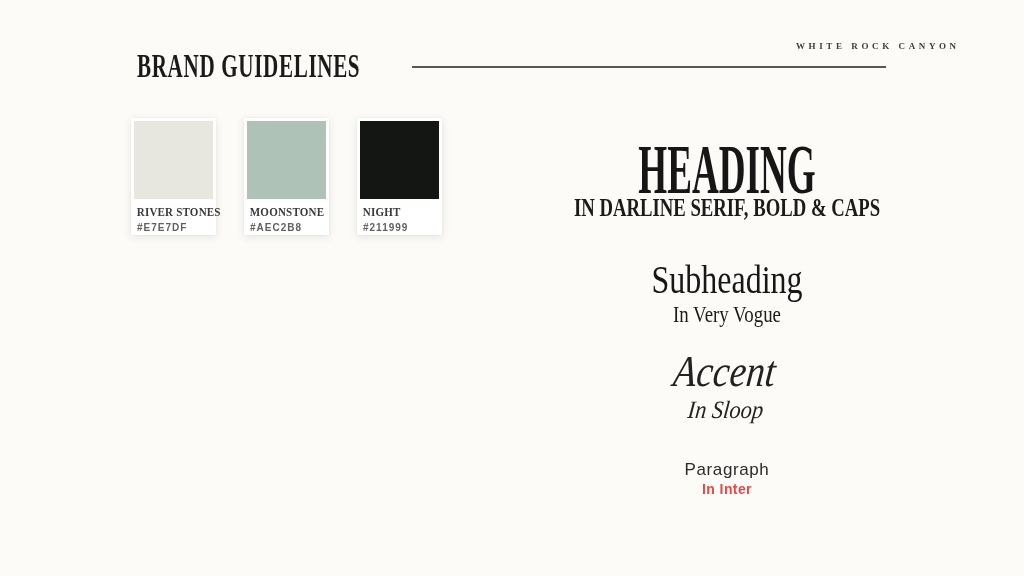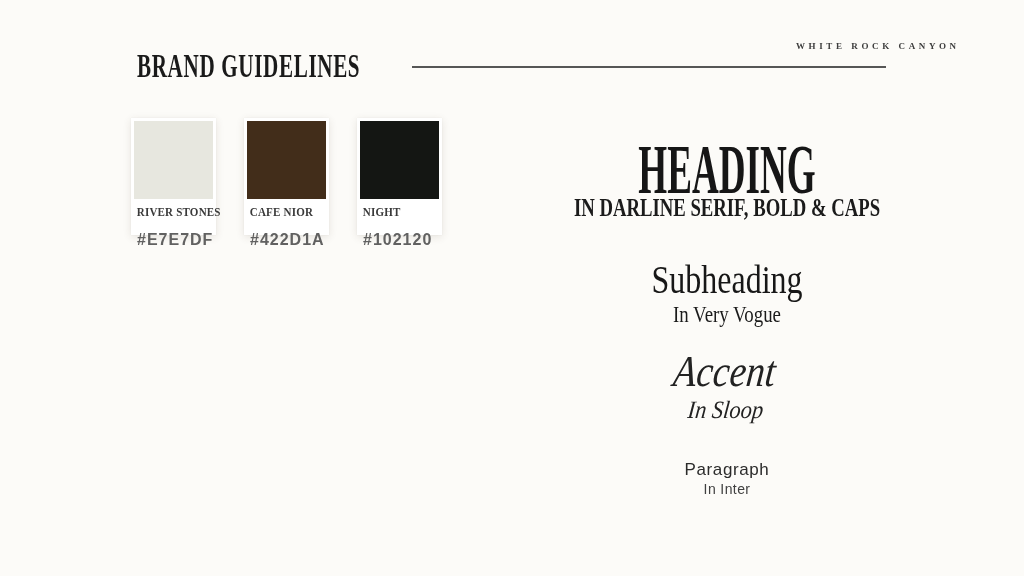--- a/index.html
+++ b/index.html
@@ -45,23 +45,23 @@
   }
   .swatch{width:79px;height:78px;}
   .cname{
     margin-top:6px;padding-left:3px;
     font-family:"Liberation Serif", serif;
     font-size:12px;font-weight:700;letter-spacing:0.2px;
     color:#3A3A3A;white-space:nowrap;
     transform:scaleX(0.92);transform-origin:left top;
   }
   .chex{
-    margin-top:11px;padding-left:3px;
+    margin-top:2px;padding-left:3px;
     font-family:"Liberation Sans", sans-serif;
-    font-size:16px;font-weight:700;letter-spacing:1px;
+    font-size:10px;font-weight:700;letter-spacing:1px;
     color:#616161;
   }
   
   .type-col{position:absolute;left:507px;top:0;width:440px;}
   .type-col > div{position:absolute;left:0;width:440px;text-align:center;white-space:nowrap;}
   .heading-sample{
     top:135px;font-size:70px;font-weight:700;line-height:1;
     color:#161616;transform:scaleX(0.53);transform-origin:center top;
   }
   .heading-caption{
@@ -86,56 +86,56 @@
   }
   .paragraph-sample{
     top:461px;
     font-family:"Liberation Sans", sans-serif;
     font-size:17px;font-weight:400;letter-spacing:0.6px;line-height:1;
     color:#2B2B2B;
   }
   .paragraph-caption{
     top:482px;
     font-family:"Liberation Sans", sans-serif;
-    font-size:14px;font-weight:400;letter-spacing:0.4px;line-height:1;
-    color:#404040;
+    font-size:14px;font-weight:700;letter-spacing:0.4px;line-height:1;
+    color:#ef4444;
   }
 </style>
 </head>
 <body>
 
 <div class="page" style="background: rgb(252, 251, 248);">
 
   <div class="title">BRAND GUIDELINES</div>
   <div class="brand-label">WHITE ROCK CANYON</div>
   <div class="rule" style="background: rgb(86, 86, 86);"></div>
 
   <div class="palette" id="palette">
     <div class="card">
       <div class="swatch" style="background: rgb(231, 231, 223);"></div>
       <div class="cname">RIVER STONES</div>
       <div class="chex">#E7E7DF</div>
     </div>
 
 
 
+    <div class="card">
+      <div class="swatch" style="background: rgb(174, 194, 184);"></div>
+      <div class="cname">MOONSTONE</div>
+      <div class="chex">#AEC2B8</div>
+    </div>
+
 
 
 
 
     <div class="card">
-      <div class="swatch" style="background: rgb(66, 45, 26);"></div>
-      <div class="cname">CAFE NIOR</div>
-      <div class="chex">#422D1A</div>
-    </div>
-
-    <div class="card">
       <div class="swatch" style="background: rgb(20, 22, 19);"></div>
       <div class="cname">NIGHT</div>
-      <div class="chex">#102120</div>
+      <div class="chex">#211999</div>
     </div>
   </div>
 
   <div class="type-col">
     <div class="heading-sample">HEADING</div>
     <div class="heading-caption">IN DARLINE SERIF, BOLD &amp; CAPS</div>
     <div class="subheading-sample">Subheading</div>
     <div class="subheading-caption">In Very Vogue</div>
     <div class="accent-sample">Accent</div>
     <div class="accent-caption">In Sloop</div>

